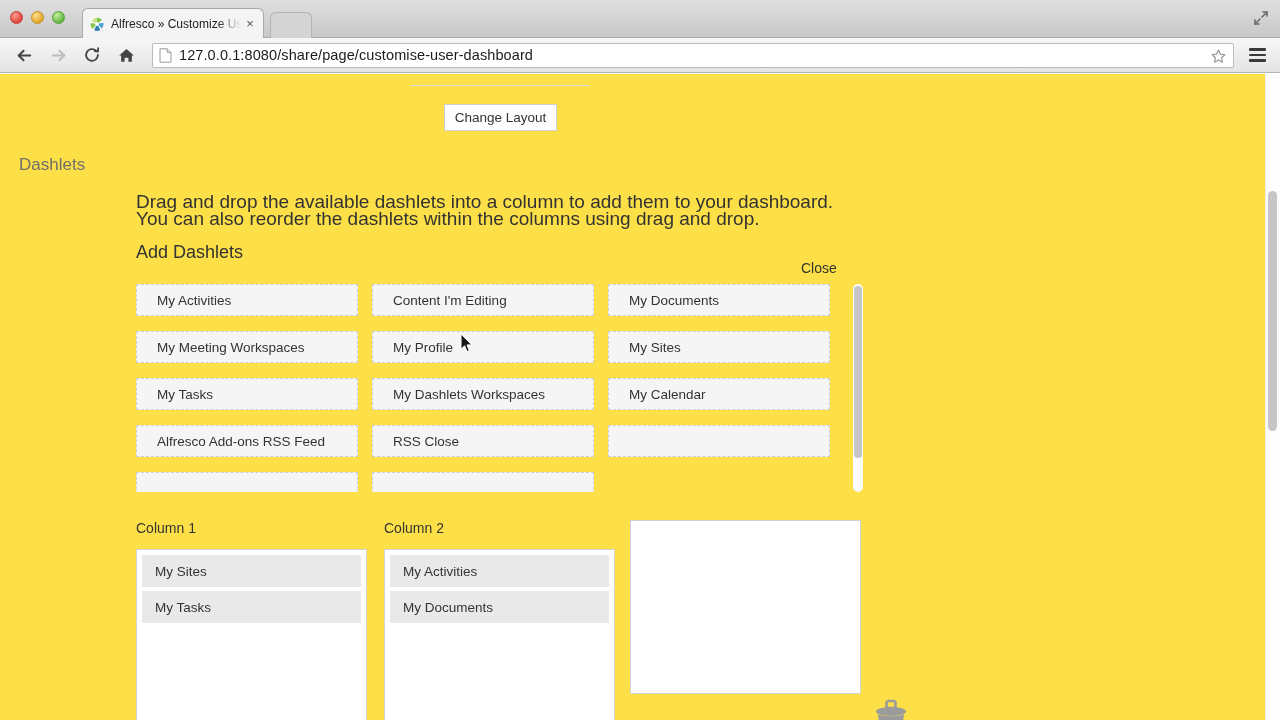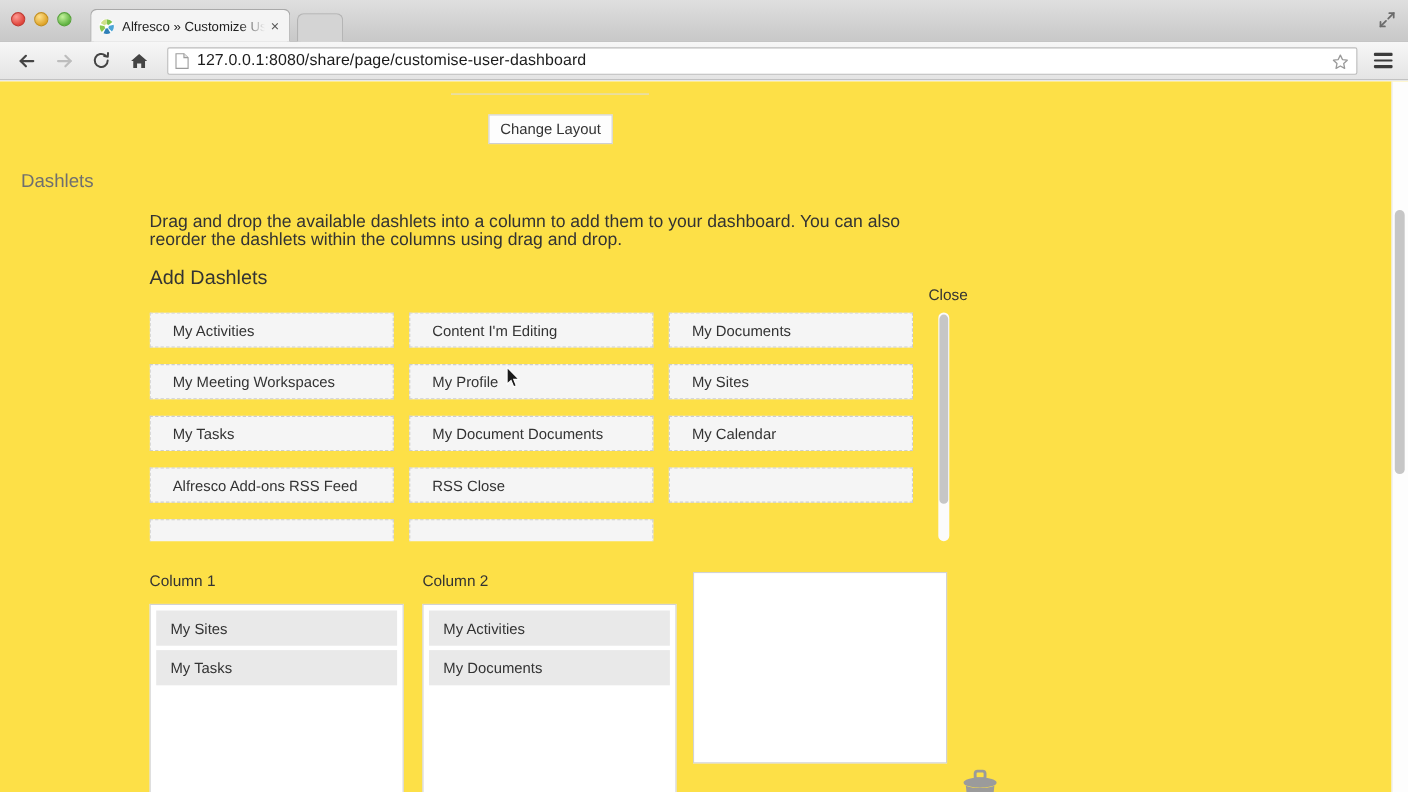--- a/index.html
+++ b/index.html
@@ -90,29 +90,29 @@
     display: flex; align-items: center; justify-content: center;
   }
 
   .section-title {
     position: absolute; top: 81px; left: 19px;
     font-size: 17px; color: #6f6f6f; font-weight: normal;
   }
 
   .intro {
     position: absolute; top: 120px; left: 136px; width: 720px;
-    font-size: 16px; color: #333; line-height: 16.5px;
+    font-size: 19px; color: #333; line-height: 16.5px;
   }
 
   .add-dashlets-label {
     position: absolute; top: 168px; left: 136px;
     font-size: 18px; color: #333;
   }
   .close-link {
-    position: absolute; top: 186px; left: 844px;
+    position: absolute; top: 186px; left: 801px;
     font-size: 14px; color: #333; text-decoration: none;
   }
 
   
   .picker {
     position: absolute; top: 210px; left: 136px; width: 726px; height: 208px;
     overflow: hidden;
   }
   .picker-grid {
     display: grid;
@@ -274,21 +274,21 @@
 
     <div class="picker">
       <div class="picker-grid" id="picker-grid">
           <div class="dashlet-avail">My Activities</div>
           <div class="dashlet-avail">Content I'm Editing</div>
           <div class="dashlet-avail">My Documents</div>
           <div class="dashlet-avail">My Meeting Workspaces</div>
           <div class="dashlet-avail">My Profile</div>
           <div class="dashlet-avail">My Sites</div>
           <div class="dashlet-avail">My Tasks</div>
-          <div class="dashlet-avail">My Document Documents</div>
+          <div class="dashlet-avail">My Dashlets Workspaces</div>
           <div class="dashlet-avail">My Calendar</div>
           <div class="dashlet-avail">Alfresco Add-ons RSS Feed</div>
           <div class="dashlet-avail">RSS Close</div>
           <div class="dashlet-avail"></div>
           <div class="dashlet-avail"></div>
           <div class="dashlet-avail"></div>
         </div>
     </div>
     <div class="picker-scroll-track"></div>
     <div class="picker-scroll-thumb"></div>

